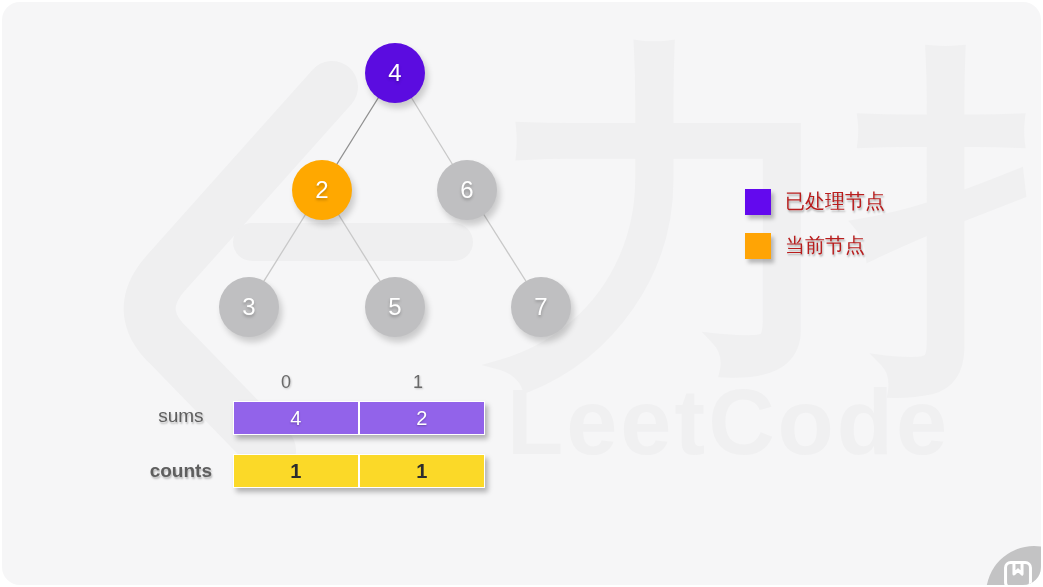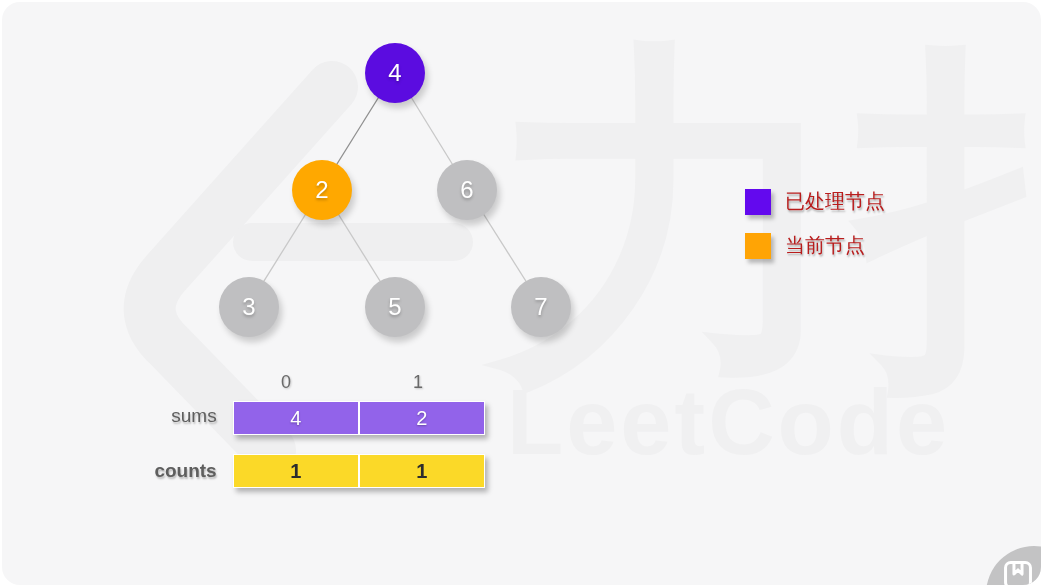--- a/index.html
+++ b/index.html
@@ -33,21 +33,21 @@
   .legend{position:absolute;left:743px;top:186px;}
   .legend-row{display:flex;align-items:center;margin-bottom:17px;}
   .swatch{width:26px;height:26px;display:inline-block;
           box-shadow:3px 4px 4px rgba(0,0,0,.25);}
   .legend-label{width:150px;text-align:left;font-size:20px;color:#b91c1c;
                 text-shadow:1px 2px 2px rgba(0,0,0,.30);margin-left:14px;}
 
   
   .arrays{position:absolute;left:143px;top:370px;width:340px;}
   .arow{display:flex;align-items:center;}
-  .row-label{width:75px;text-align:right;padding-right:16px;font-size:19px;
+  .row-label{width:75px;text-align:center;padding-right:16px;font-size:19px;
              color:#5e5e5e;text-shadow:1px 2px 2px rgba(0,0,0,.25);}
   .idx-row{margin-left:75px;display:flex;height:24px;}
   .idx{width:132px;text-align:center;font-size:18px;color:#6a6a6a;
        text-shadow:1px 1px 2px rgba(0,0,0,.2);}
   .bar{display:flex;gap:2px;background:#ffffff;padding:1px;width:262px;
        box-shadow:3px 4px 5px rgba(0,0,0,.28);}
   .cell{flex:1;height:32px;display:flex;align-items:center;justify-content:center;
         font-size:20px;}
   .sums-bar{margin-top:5px;}
   .sums-bar .cell{color:#ffffff;text-shadow:0 1px 2px rgba(0,0,0,.3);}

